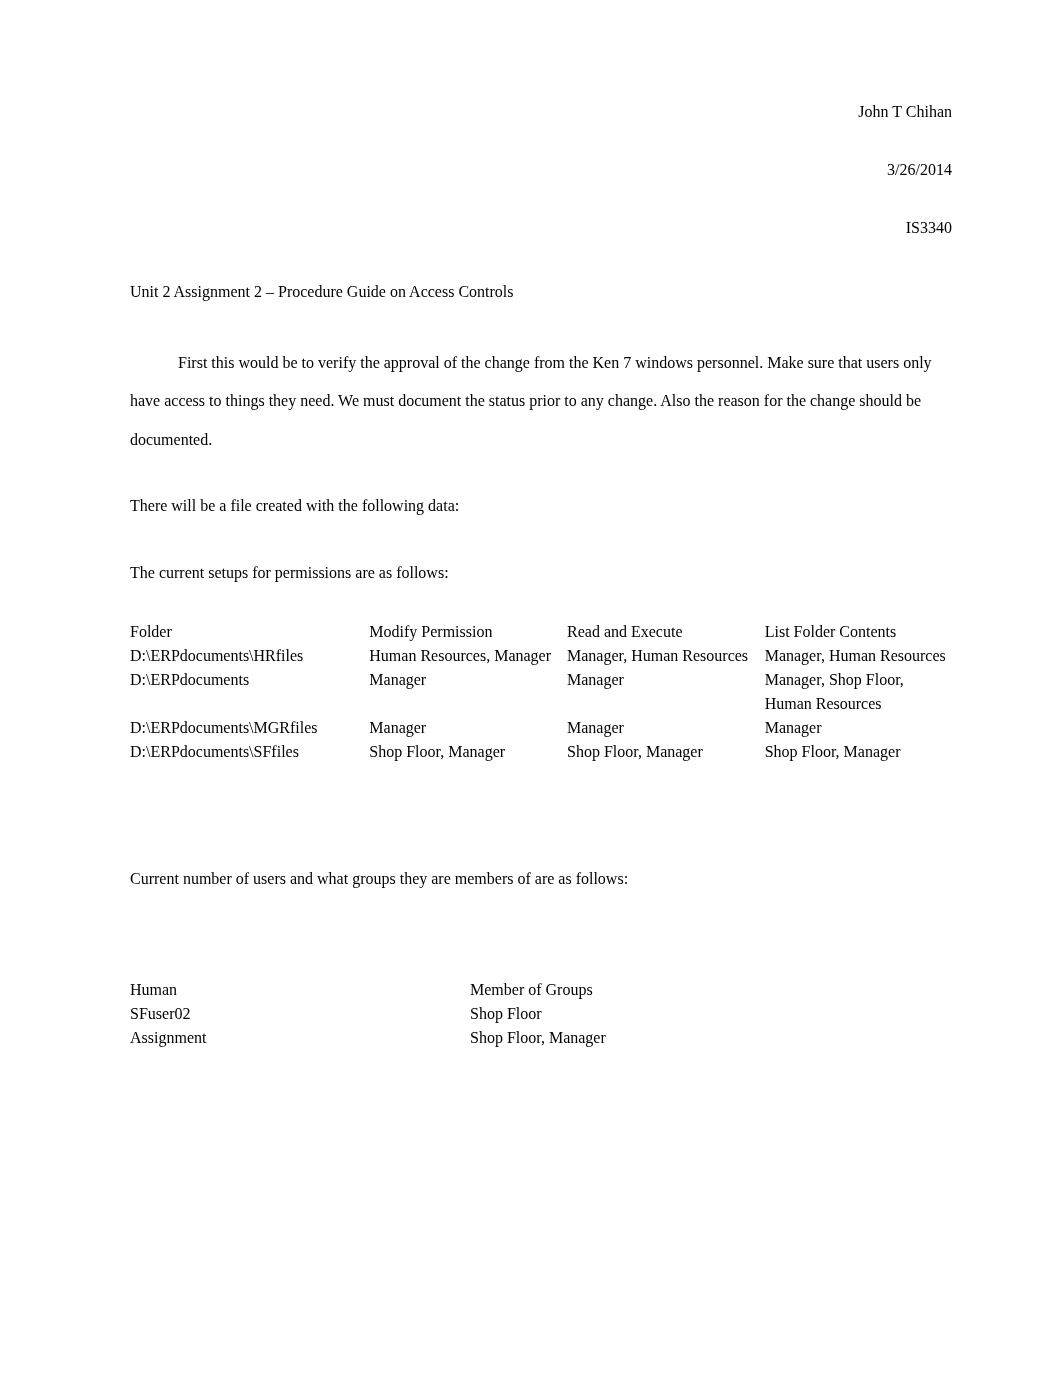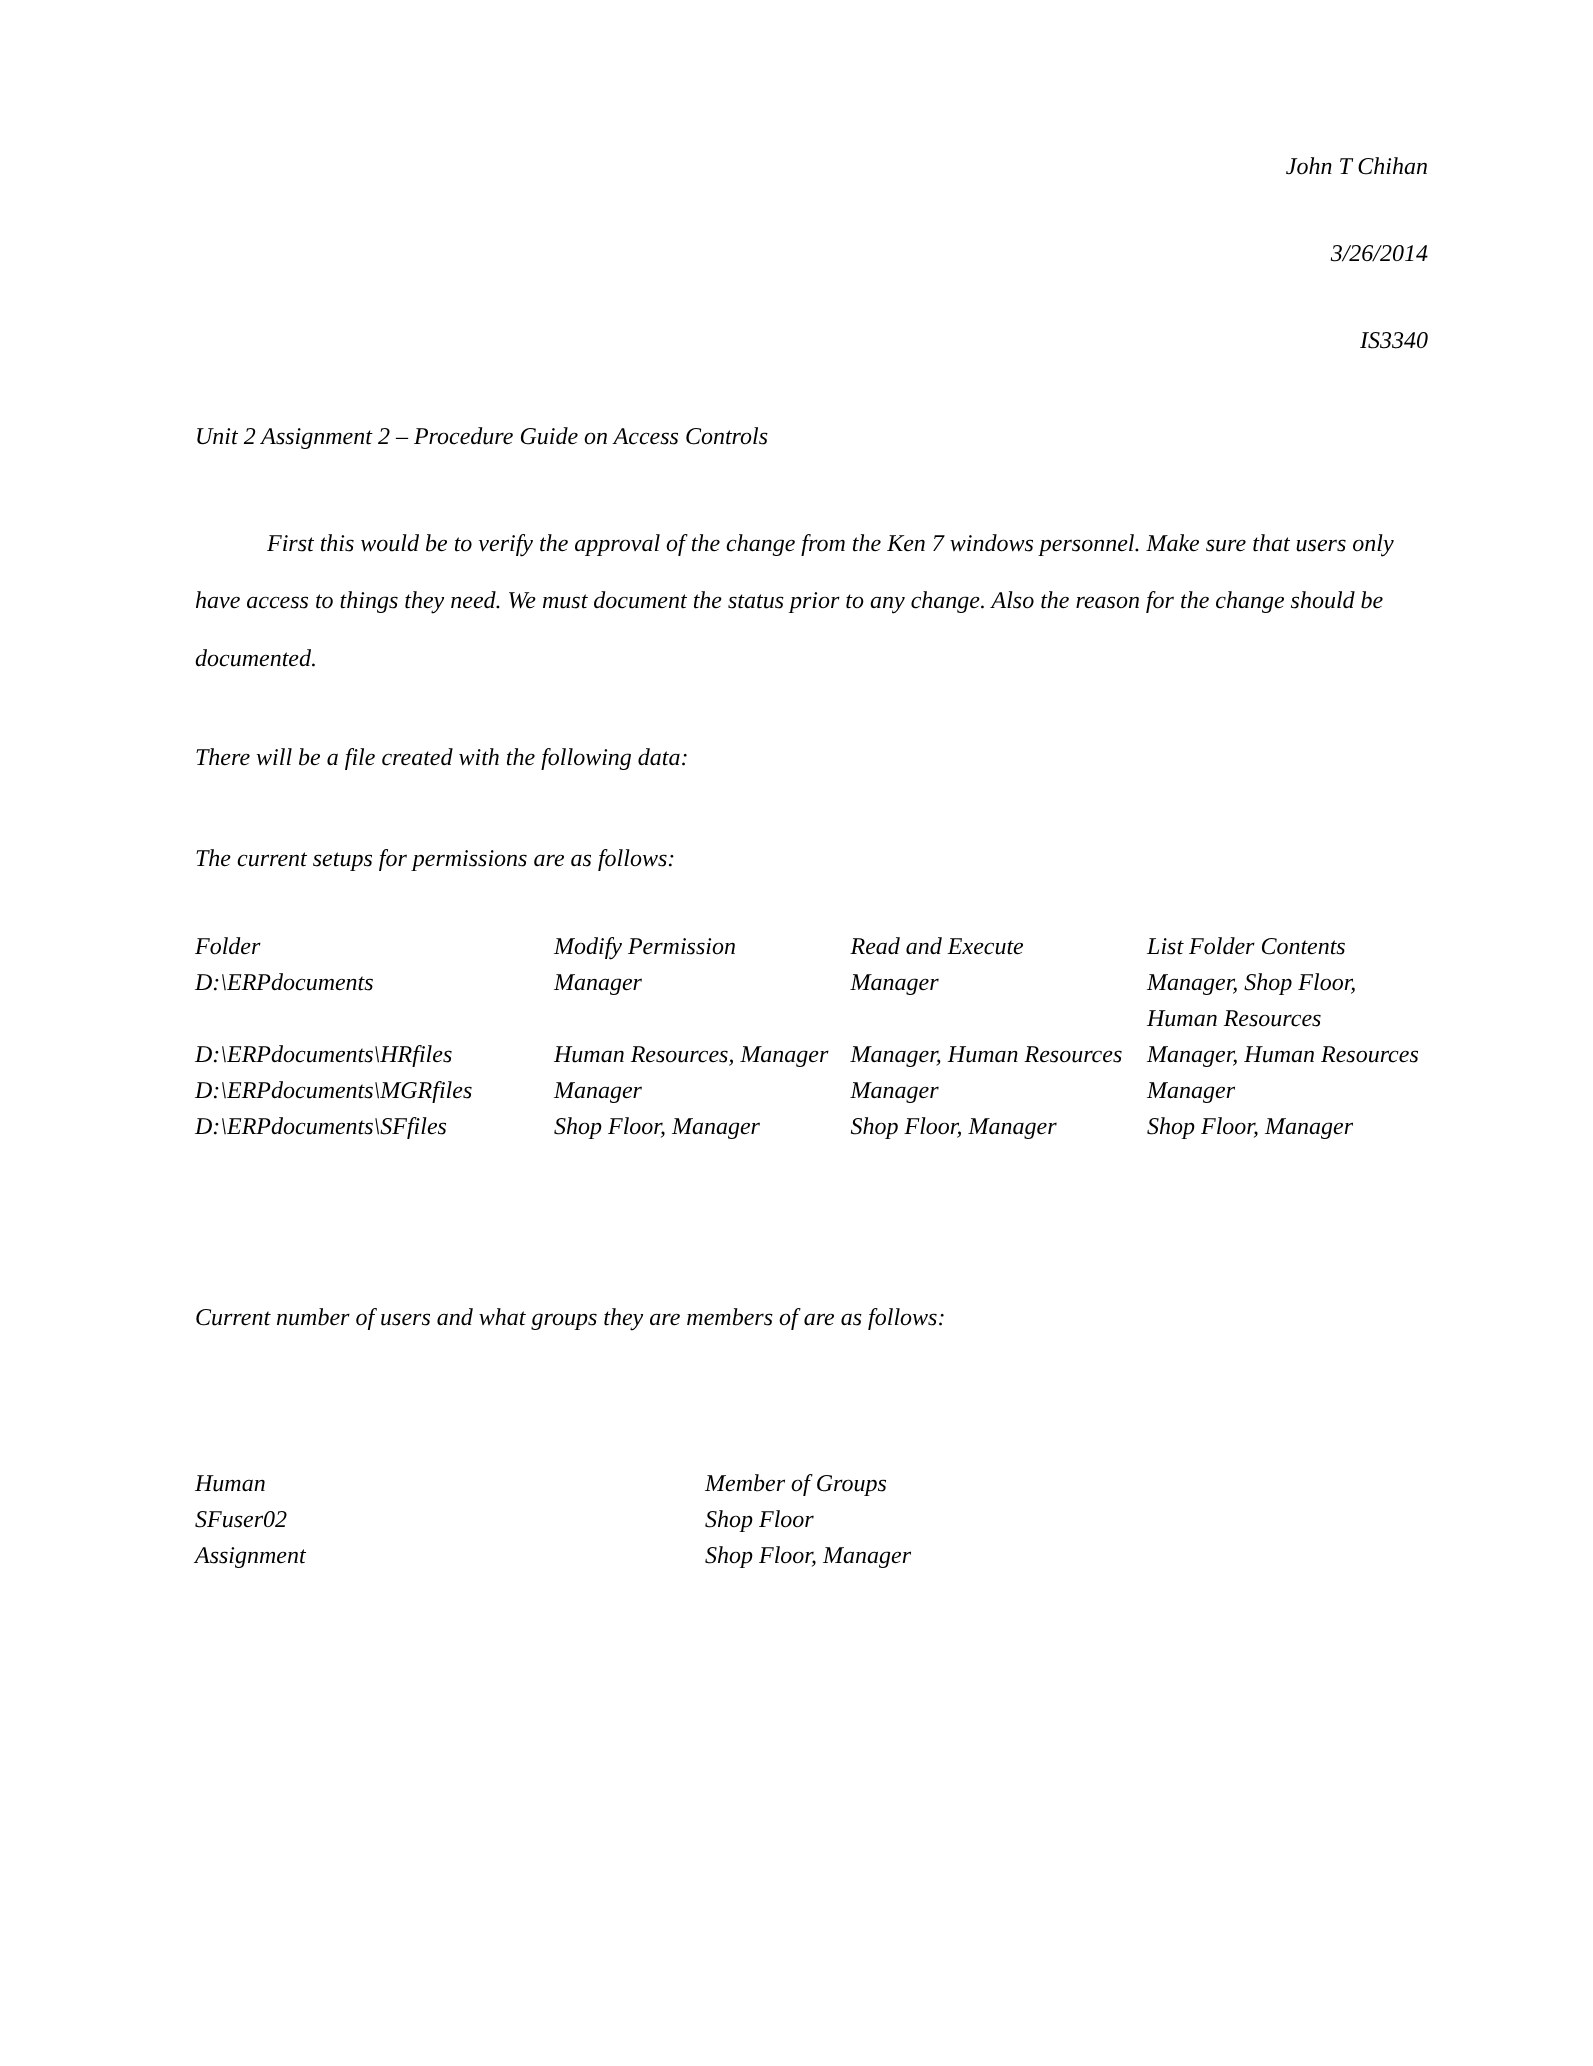--- a/index.html
+++ b/index.html
@@ -1,19 +1,18 @@
 <!DOCTYPE html>
 <html><head>
 <meta charset="utf-8">
 <style>
   * {
     margin: 0;
     padding: 0;
     box-sizing: border-box;
-    font-style: italic;
   }
   body {
     background: #ffffff;
     font-family: "Times New Roman", Times, serif;
     font-size: 16px;
     color: #000000;
     line-height: 1.5;
     width: 1062px;
     height: 1377px;
     padding: 100px 110px 80px 130px;
@@ -87,30 +86,30 @@
     <col class="col-list">
   </colgroup>
   <tbody>
       <tr>
     <td>Folder</td>
     <td>Modify Permission</td>
     <td>Read and Execute</td>
     <td>List Folder Contents</td>
   </tr>
   <tr>
+    <td>D:\ERPdocuments\HRfiles</td>
+    <td>Human Resources, Manager</td>
+    <td>Manager, Human Resources</td>
+    <td>Manager, Human Resources</td>
+  </tr>
+  <tr>
     <td>D:\ERPdocuments</td>
     <td>Manager</td>
     <td>Manager</td>
     <td>Manager, Shop Floor, Human Resources</td>
-  </tr>
-  <tr>
-    <td>D:\ERPdocuments\HRfiles</td>
-    <td>Human Resources, Manager</td>
-    <td>Manager, Human Resources</td>
-    <td>Manager, Human Resources</td>
   </tr>
   <tr>
     <td>D:\ERPdocuments\MGRfiles</td>
     <td>Manager</td>
     <td>Manager</td>
     <td>Manager</td>
   </tr>
   <tr>
     <td>D:\ERPdocuments\SFfiles</td>
     <td>Shop Floor, Manager</td>

